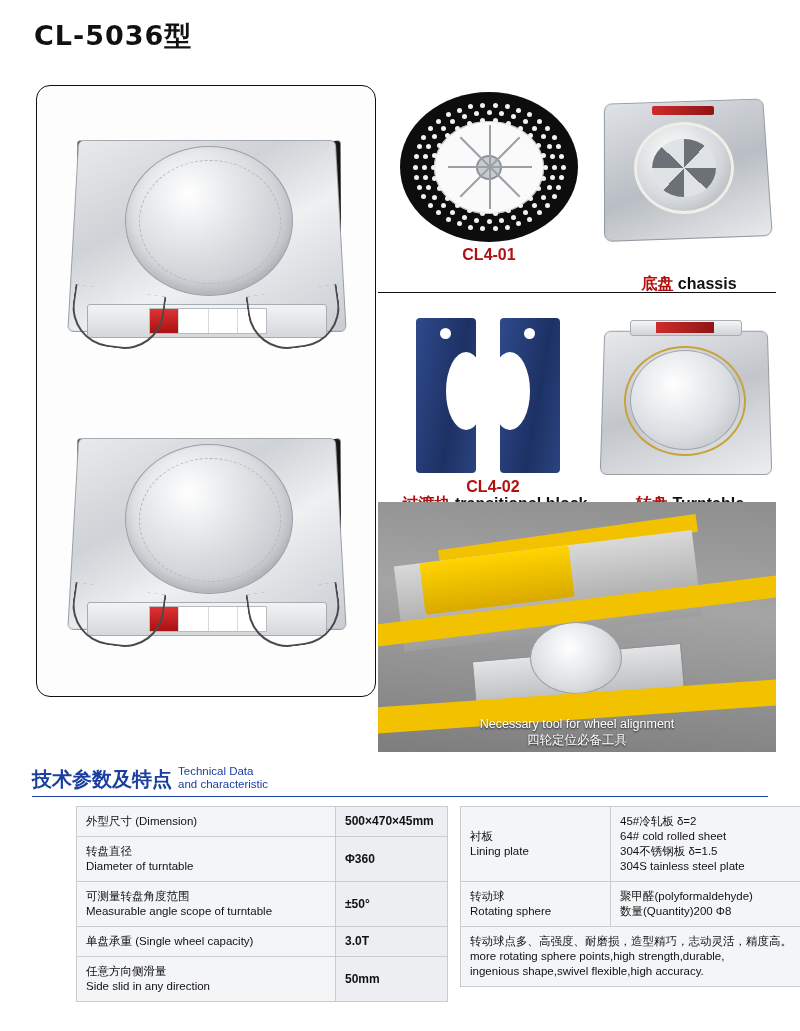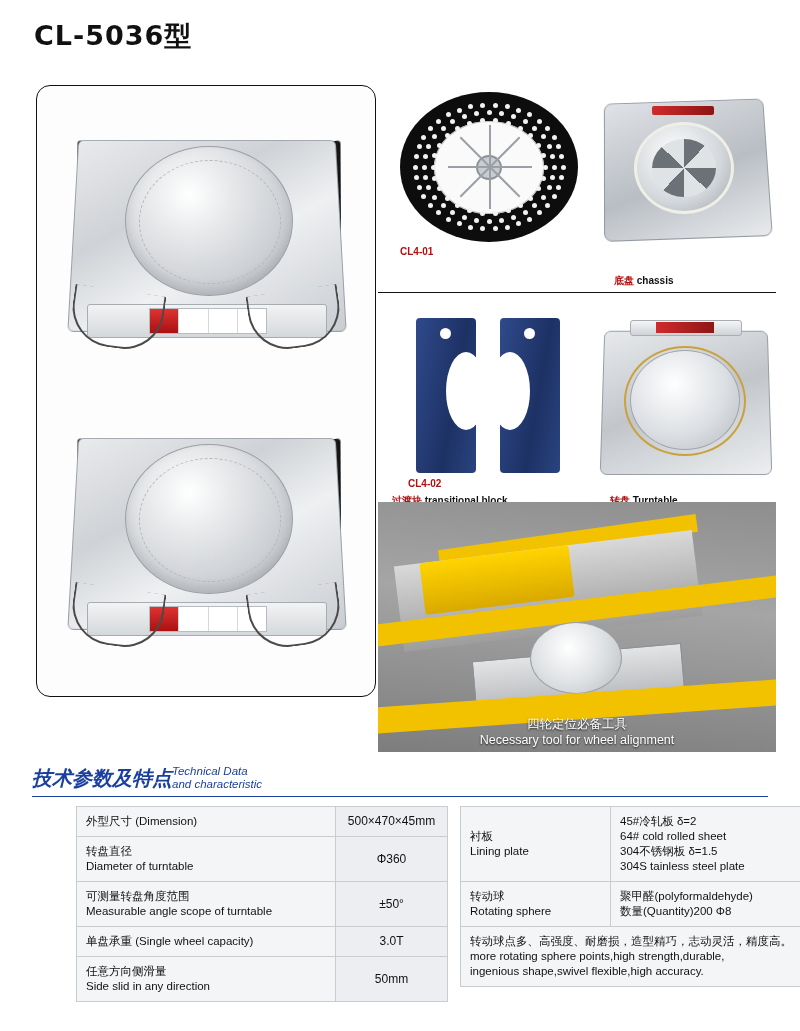--- a/index.html
+++ b/index.html
@@ -266,33 +266,33 @@
     border:1px solid #8d9094;
   }
   .field-photo .caption {
     position:absolute; left:0; bottom:4px; width:100%;
     text-align:center; color:#ffffff;
     font-size:12.5px; line-height:16px;
     text-shadow:0 1px 2px rgba(0,0,0,.8);
   }
 
   
-  .cap { position:absolute; font-size:10px; color:#b01010; font-weight:bold; }
+  .cap { position:absolute; font-size:16px; color:#b01010; font-weight:bold; text-align:center; }
   .cap .en { color:#111; font-weight:bold; }
 
   .divider-line {
     position:absolute;
     background:#111;
     height:1px;
   }
 
   
   .spec-head {
     position:absolute; left:32px; top:765px;
-    display:flex; align-items:flex-start; font-style:italic;
+    display:flex; align-items:center; gap:6px;
   }
   .spec-head .cn {
     font-size:20px; font-weight:bold; color:#1a3f9e;
     font-family:"DejaVu Sans", sans-serif;
   }
   .spec-head .en {
     font-size:11.5px; color:#1a3f9e; line-height:13px; padding-bottom:2px;
   }
   .head-rule {
     position:absolute; left:32px; top:796px; width:736px; height:1px; background:#1a3f9e;
@@ -307,21 +307,21 @@
   table.spec.left { left:32px; top:806px; width:372px; }
   table.spec.right { left:416px; top:806px; width:352px; }
   table.spec td {
     border:1px solid #c9ccd1;
     padding:7px 9px;
     vertical-align:middle;
     background:#f4f5f7;
     line-height:15px;
   }
   table.spec td.val {
-    text-align:center; width:112px; background:#eceef1; font-size:12px;
+    width:112px; background:#eceef1; font-size:12px;font-weight:bold;
   }
   table.spec.right td.k { width:150px; }
   table.spec.right td.v { background:#f4f5f7; }
   td.full { text-align:left; }
   .cn-line { display:block; }
   .en-line { display:block; }
 </style>
 </head>
 <body>
 
@@ -520,22 +520,22 @@
   <div class="field-photo">
     <div class="floor"></div>
     <div class="ramp-strip rs3"></div>
     <div class="lift"></div>
     <div class="ramp-strip rs1"></div>
     <div class="pad"></div>
     <div class="tray"></div>
     <div class="disc2"></div>
     <div class="ramp-strip rs2"></div>
     <div class="caption">
+      <div>Necessary tool for wheel alignment</div>
       <div>四轮定位必备工具</div>
-      <div>Necessary tool for wheel alignment</div>
     </div>
   </div>
 
   <div class="spec-head">
     <div class="cn">技术参数及特点</div>
     <div class="en">
       <div>Technical Data</div>
       <div>and characteristic</div>
     </div>
   </div>

